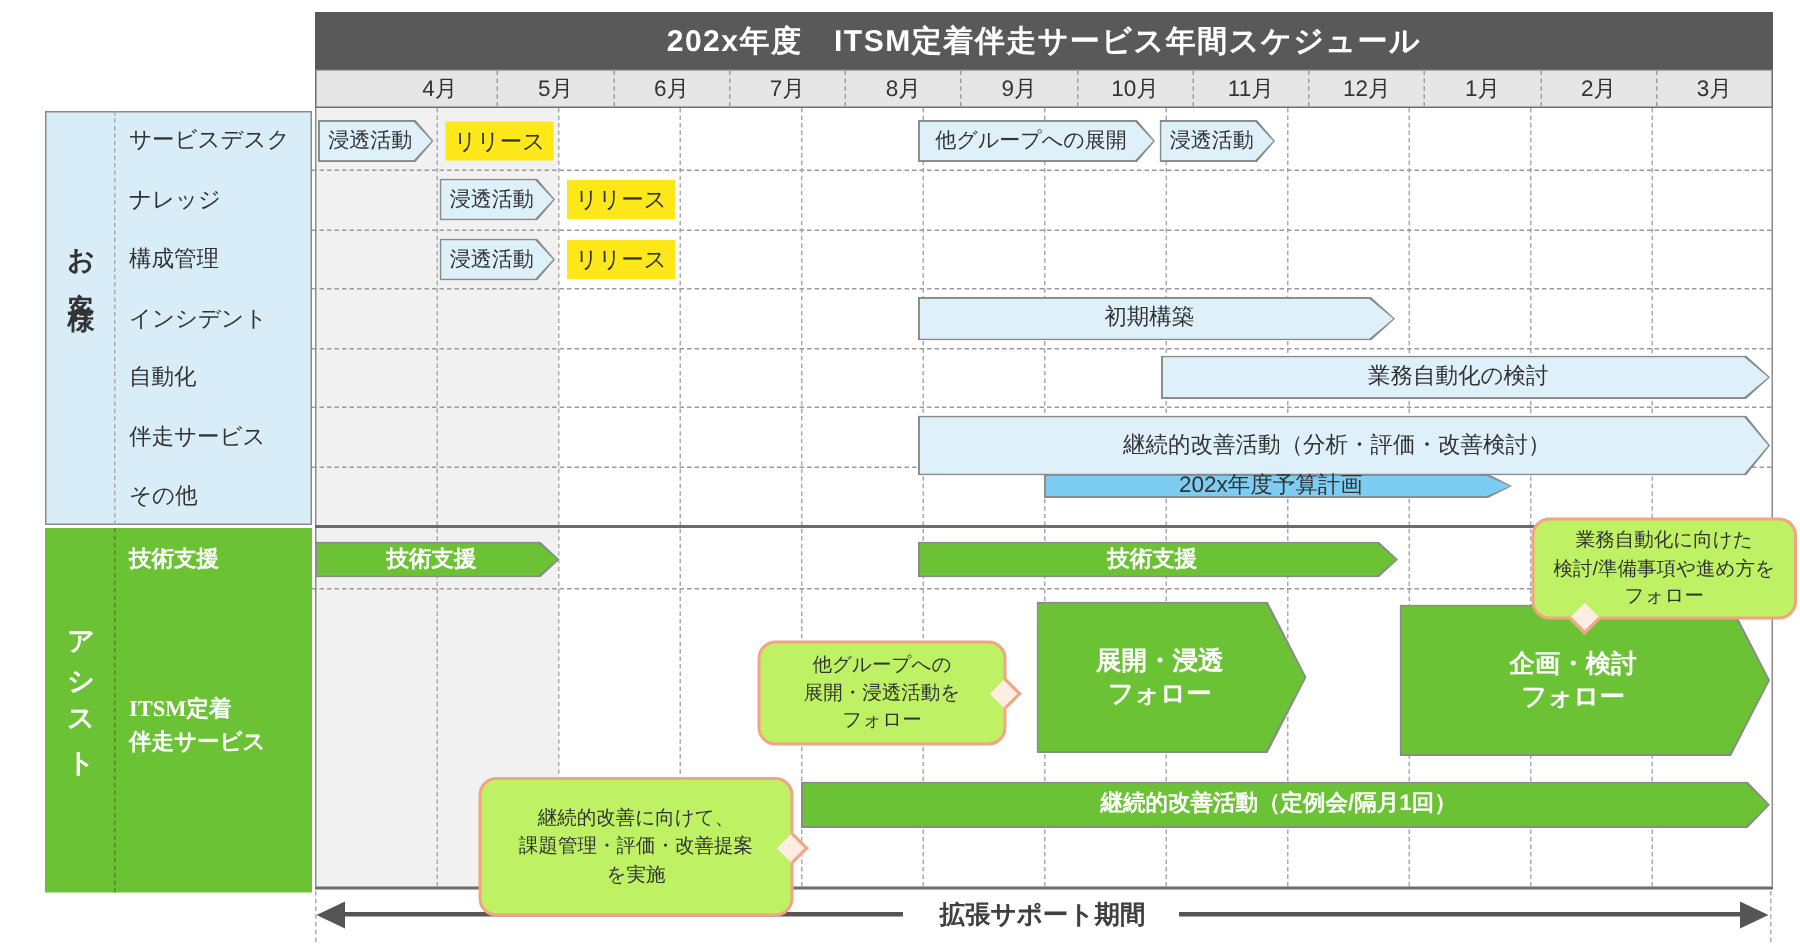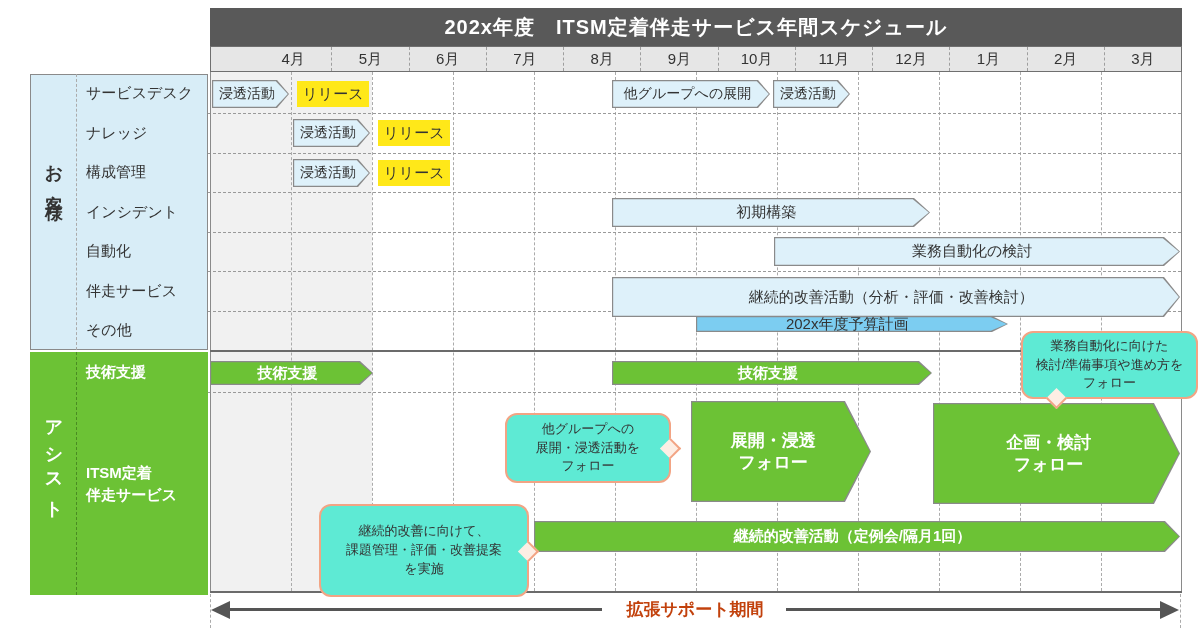--- a/index.html
+++ b/index.html
@@ -19,50 +19,50 @@
   .doth{position:absolute;height:0;border-top:1px dashed #9a9a9a;z-index:1;}
   .solid{position:absolute;background:#6b6b6b;z-index:2;}
   .edge{position:absolute;width:0;border-left:1px solid #8a8a8a;z-index:2;}
   .shade{position:absolute;left:211px;top:72px;width:161px;height:519px;background:#f1f1f1;z-index:0;}
 
   
   .custblock{position:absolute;left:30px;top:74px;width:178px;height:276px;background:#d8edf7;
              border:1px solid #8a8a8a;box-sizing:border-box;z-index:1;}
   .asstblock{position:absolute;left:30px;top:352px;width:178px;height:243px;background:#6cc235;z-index:1;}
   .vtext{position:absolute;writing-mode:vertical-rl;text-orientation:upright;font-size:18px;font-weight:bold;letter-spacing:8px;z-index:3;}
-  .rowlabel{position:absolute;left:86px;font-size:15px;display:flex;align-items:center;z-index:3;white-space:pre-line;}
+  .rowlabel{position:absolute;left:86px;font-size:15px;display:flex;align-items:center;z-index:3;white-space:pre-line;font-family:Liberation Serif, serif;}
   .wlabel{color:#fff;font-weight:bold;}
 
   
   .chev{position:absolute;--tip:12px;--fill:#def1fa;--bord:#8a8a8a;z-index:3;}
   .chev>.cb{position:absolute;inset:0;background:var(--bord);
             clip-path:polygon(0 0,calc(100% - var(--tip)) 0,100% 50%,calc(100% - var(--tip)) 100%,0 100%);}
   .chev>.cf{position:absolute;inset:1.2px;background:var(--fill);
             clip-path:polygon(0 0,calc(100% - var(--tip)) 0,100% 50%,calc(100% - var(--tip)) 100%,0 100%);}
   .chev>.ct{position:absolute;inset:0;display:flex;align-items:center;justify-content:center;
             padding-right:calc(var(--tip)*0.6);font-size:14px;white-space:pre-line;text-align:center;line-height:1.25;}
   .green{--fill:#6cc235;}
   .green>.ct{color:#fff;font-weight:bold;}
   .hl{position:absolute;background:#ffe819;display:flex;align-items:center;justify-content:center;
       font-size:15px;color:#333;z-index:3;}
 
   
-  .callout{position:absolute;background:#5eead4;border:2px solid #f2a484;border-radius:12px;
+  .callout{position:absolute;background:#bef264;border:2px solid #f2a484;border-radius:12px;
            display:flex;align-items:center;justify-content:center;text-align:center;
-           font-size:13px;line-height:1.45;z-index:6;white-space:pre-line;box-sizing:border-box;}
+           font-size:13px;line-height:1.45;z-index:6;white-space:pre-line;box-sizing:border-box;margin-top:14px;}
   .tail{position:absolute;width:13px;height:13px;background:#fdeee4;}
   .tail.r{right:-9px;top:50%;margin-top:-7px;border-top:2px solid #f2a484;border-right:2px solid #f2a484;transform:rotate(45deg);}
   .tail.d{bottom:-9px;left:26px;border-right:2px solid #f2a484;border-bottom:2px solid #f2a484;transform:rotate(45deg);}
 
   
   .fline{position:absolute;height:3px;background:#555;z-index:2;}
   .ahead{position:absolute;width:0;height:0;border-top:9px solid transparent;border-bottom:9px solid transparent;z-index:2;}
   .ahead.l{border-right:19px solid #555;}
   .ahead.r{border-left:19px solid #555;}
-  .ftext{position:absolute;font-size:17px;font-weight:bold;color:#c2410c;text-align:center;z-index:2;}
+  .ftext{position:absolute;font-size:17px;font-weight:bold;color:#404040;text-align:center;z-index:2;}
 </style>
 </head>
 <body>
 
 <div id="app">
 
   <div class="titlebar">202x年度　ITSM定着伴走サービス年間スケジュール</div>
   <div class="months">
     <div class="mcell">4月</div>
     <div class="mcell">5月</div>

